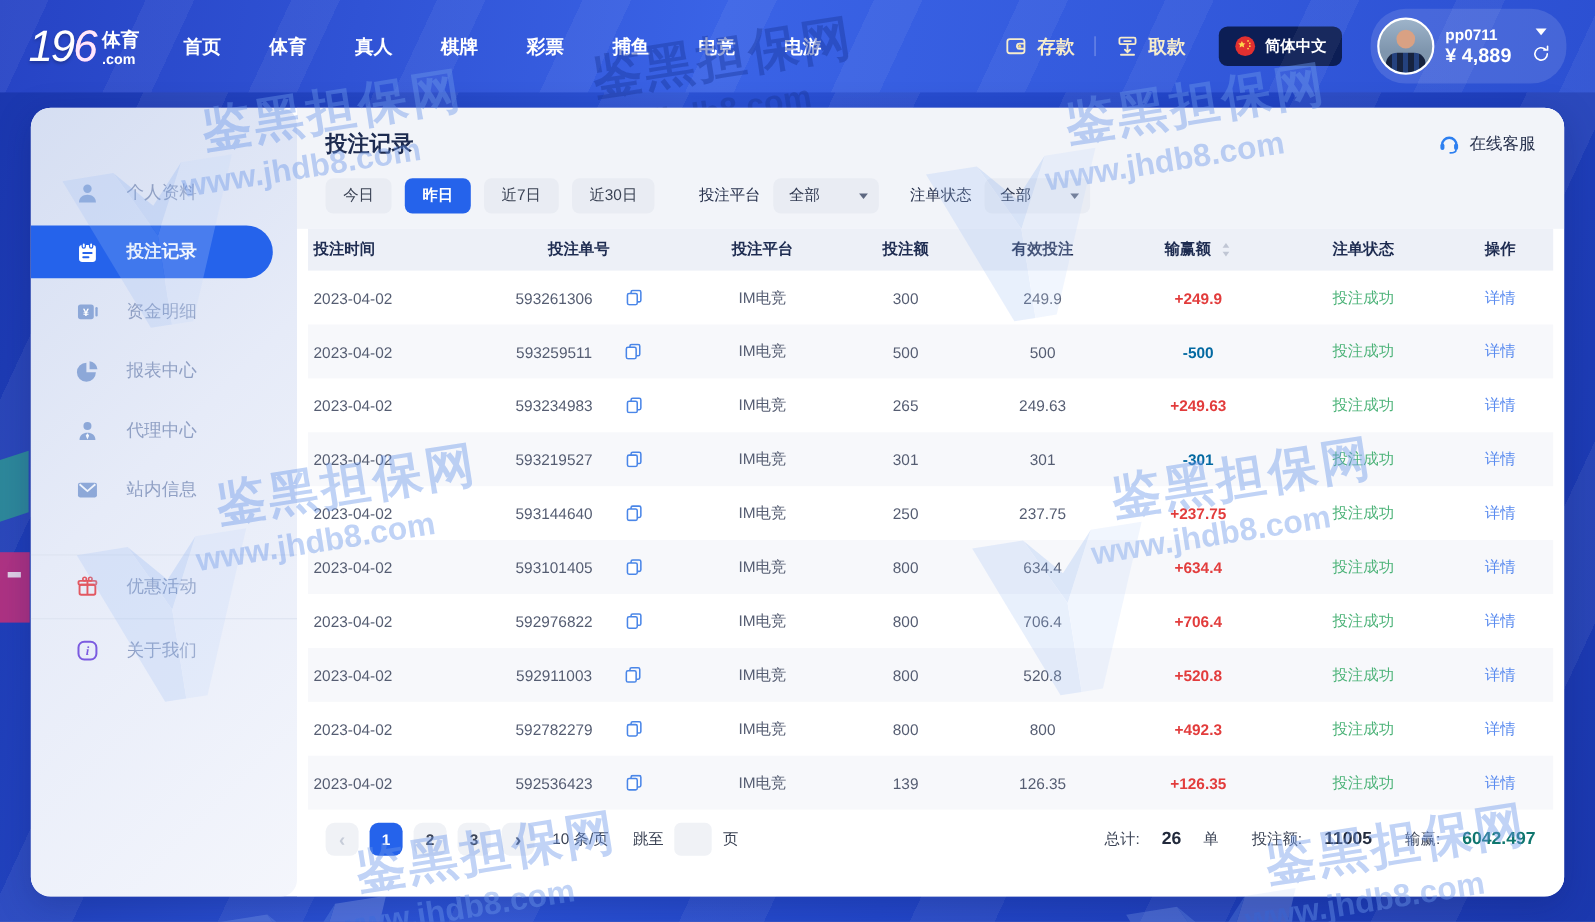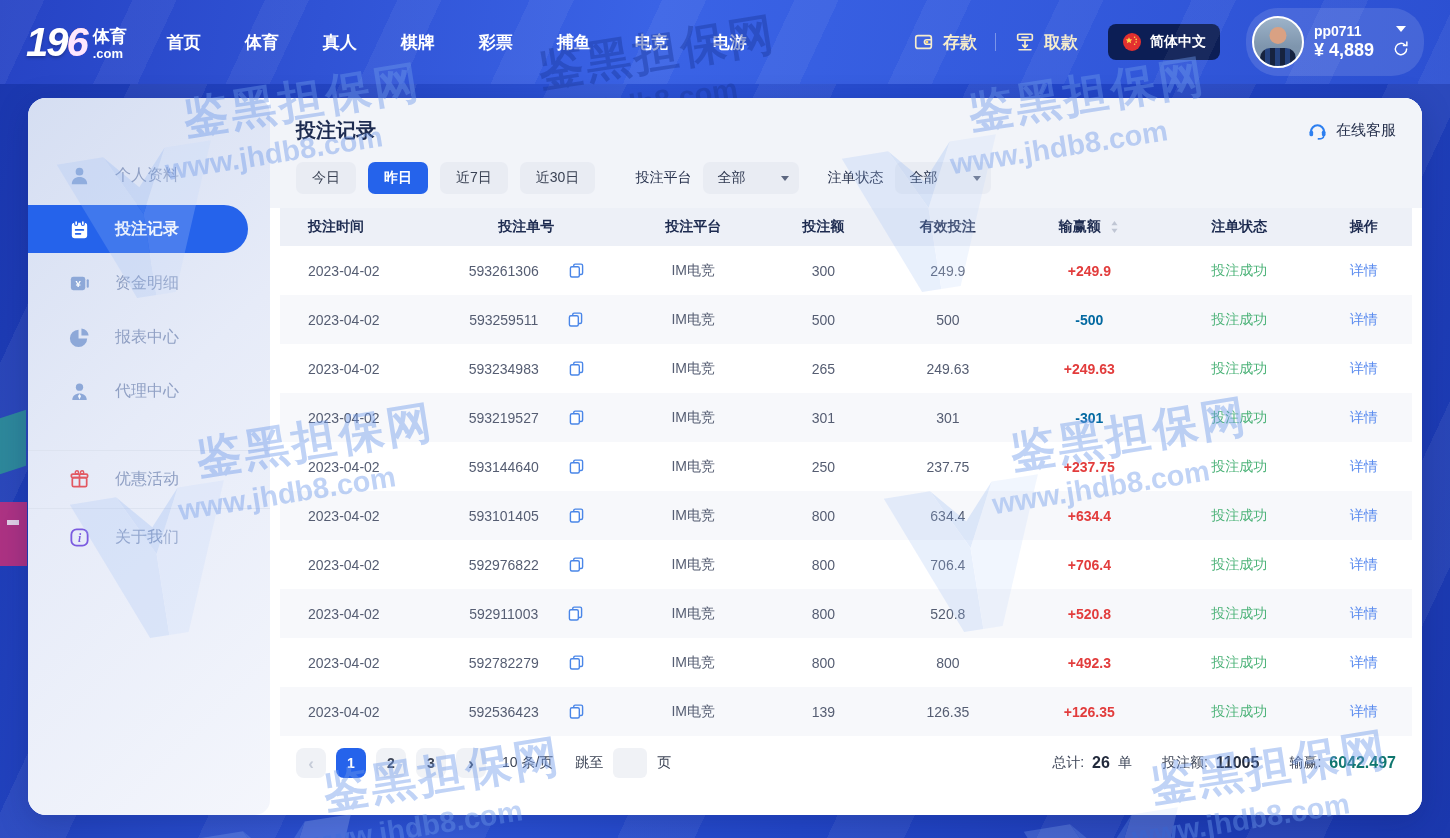--- a/index.html
+++ b/index.html
@@ -17,21 +17,21 @@
   .accent-magenta{position:absolute;left:0;top:502px;width:27px;height:64px;background:#bd317e;opacity:.9;}
   .accent-magenta::after{content:"";position:absolute;left:7px;top:18px;width:12px;height:5px;background:#fff;opacity:.85;}
 
   
   .navbar{position:absolute;left:0;top:0;width:100%;height:84px;z-index:1;
     display:flex;align-items:center;padding:0 26px;box-sizing:border-box;
     background:linear-gradient(100deg,#2643c4 0%,#3a63e6 45%,#2c50d2 100%);}
   .navbar::before{content:"";position:absolute;inset:0;
     background:repeating-linear-gradient(115deg,rgba(255,255,255,.05) 0 40px,rgba(255,255,255,0) 40px 120px);pointer-events:none;}
   .logo{display:flex;align-items:flex-end;gap:4px;position:relative;}
-  .logo-num{font-size:40px;font-weight:700;font-style:italic;color:#fff;line-height:.9;
+  .logo-num{font-size:40px;font-weight:400;font-style:italic;color:#fff;line-height:.9;
     text-shadow:0 2px 3px rgba(0,0,0,.25);letter-spacing:-2px;}
   .logo-num .six{background:linear-gradient(160deg,#ffb347 10%,#ff5e8e 55%,#8a5cf5 95%);
     -webkit-background-clip:text;background-clip:text;color:#fde7ff;text-shadow:none;}
   .logo-side{display:flex;flex-direction:column;line-height:1;margin-left:2px;}
   .logo-cn{font-size:17px;font-weight:800;color:#fff;}
   .logo-com{font-size:13px;font-weight:800;color:#fff;margin-top:2px;}
   .menu{display:flex;gap:44px;margin-left:40px;}
   .menu-item{font-size:17px;font-weight:700;color:#fff;cursor:pointer;white-space:nowrap;}
   .nav-right{margin-left:auto;display:flex;align-items:center;}
   .money-btn{display:flex;align-items:center;gap:8px;color:#f6ecca;font-size:17px;font-weight:700;cursor:pointer;}
@@ -92,21 +92,21 @@
   .search-box input::placeholder{color:#b4bac8;}
   .search-btn{height:32px;padding:0 17px;margin-left:8px;background:#2563eb;color:#fff;border:none;
     border-radius:7px;font-size:15px;font-weight:700;cursor:pointer;font-family:inherit;}
 
   .table-wrap{padding:0 10px;}
   .thead{height:38px;background:#edf0f7;display:flex;align-items:center;}
   .th{font-size:14px;font-weight:700;color:#1d2b50;}
   .trow{height:49px;display:flex;align-items:center;}
   .trow.alt{background:#f7f8fb;}
   .td,.th{display:flex;align-items:center;justify-content:center;box-sizing:border-box;}
-  .c-time{width:13.5%;justify-content:flex-start;padding-left:28px;}
+  .c-time{width:13.5%;justify-content:flex-start;padding-left:5px;}
   .c-order{width:16.5%;}
   .c-platform{width:13%;}
   .c-bet{width:10%;}
   .c-valid{width:12%;}
   .c-win{width:13%;}
   .c-status{width:13.5%;}
   .c-action{width:8.5%;}
   .td{font-size:14px;color:#555d72;}
   .td.c-win{font-weight:700;}
   .td.c-win.red{color:#e23c3c;}
@@ -121,21 +121,21 @@
     font-size:14px;font-weight:700;color:#3c4456;cursor:pointer;margin-right:10px;}
   .pg.arrow{font-size:17px;line-height:1;}
   .pg.prev{color:#c6ccd8;}
   .pg.active{background:#2563eb;color:#fff;}
   .perpage{font-size:14px;color:#3a4254;margin-left:6px;}
   .jump-label{font-size:14px;color:#3a4254;margin-left:22px;}
   .jump-input{width:30px;height:28px;border:none;border-radius:6px;background:#f0f2f6;margin:0 10px;outline:none;
     text-align:center;font-family:inherit;}
   .page-label{font-size:14px;color:#3a4254;}
   .summary{margin-left:auto;display:flex;align-items:center;gap:30px;}
-  .sum-item{display:flex;align-items:flex-end;gap:8px;font-size:14px;color:#3e4658;}
+  .sum-item{display:flex;align-items:flex-end;gap:20px;font-size:14px;color:#3e4658;}
   .sum-value{font-size:16px;font-weight:800;color:#222a3c;}
   .sum-value.green{color:#0f766e;}
   .sum-unit{font-size:14px;color:#3e4658;}
 
   
   .wm-layer{position:absolute;inset:0;pointer-events:none;}
   .wm-bg{z-index:2;}
   .wm-fg{z-index:4;}
   .wm{position:absolute;width:430px;height:240px;transform:rotate(-9deg);}
   .wm .wm-logo{position:absolute;left:0;top:28px;width:195px;height:195px;opacity:.55;}
@@ -265,20 +265,27 @@
       <span class="side-label">报表中心</span>
     </div>
     <div class="side-item">
       <svg class="sicon" viewBox="0 0 24 24">
         <circle cx="12" cy="7.5" r="3.8" fill="#8da8d8"></circle>
         <path d="M4.5 20.5c0-4 3.3-6.5 7.5-6.5s7.5 2.5 7.5 6.5v.3h-15z" fill="#8da8d8"></path>
         <path d="M12 14.5 l-1.6 2.2 1.6 3.6 1.6-3.6z" fill="#f4f7fd"></path>
       </svg>
       <span class="side-label">代理中心</span>
     </div>
+    <div class="side-item">
+      <svg class="sicon" viewBox="0 0 24 24">
+        <rect x="3" y="5" width="18" height="14" rx="2" fill="#8da8d8"></rect>
+        <path d="M4.5 6.5 L12 13 L19.5 6.5" fill="none" stroke="#eef3fc" stroke-width="1.8"></path>
+      </svg>
+      <span class="side-label">站内信息</span>
+    </div>
     <div class="side-gap"></div>
     <div class="side-item sep">
       <svg class="sicon" viewBox="0 0 24 24">
         <rect x="4.5" y="10" width="15" height="9.5" rx="1.6" fill="none" stroke="#e25862" stroke-width="1.8"></rect>
         <rect x="3.5" y="6.3" width="17" height="3.7" rx="1.4" fill="none" stroke="#e25862" stroke-width="1.8"></rect>
         <path d="M12 6.3 v13.2" stroke="#e25862" stroke-width="1.8"></path>
         <circle cx="9.3" cy="4.6" r="1.7" fill="none" stroke="#e25862" stroke-width="1.5"></circle>
         <circle cx="14.7" cy="4.6" r="1.7" fill="none" stroke="#e25862" stroke-width="1.5"></circle>
       </svg>
       <span class="side-label">优惠活动</span>

